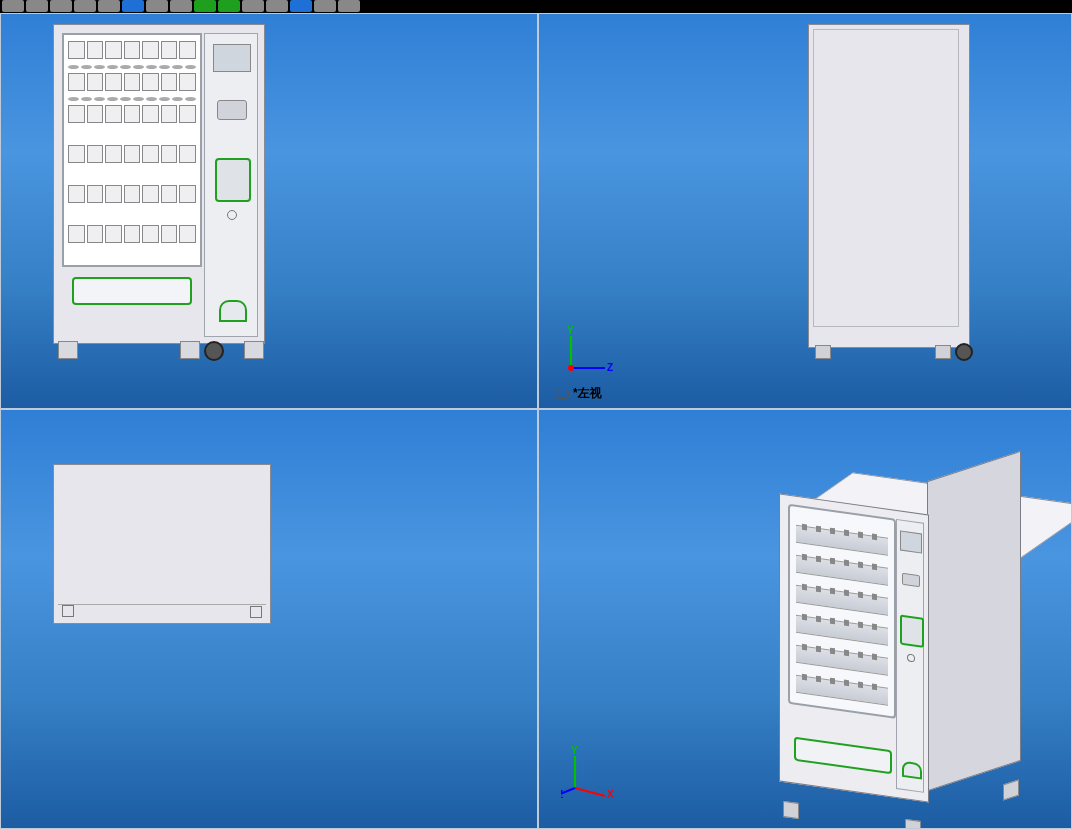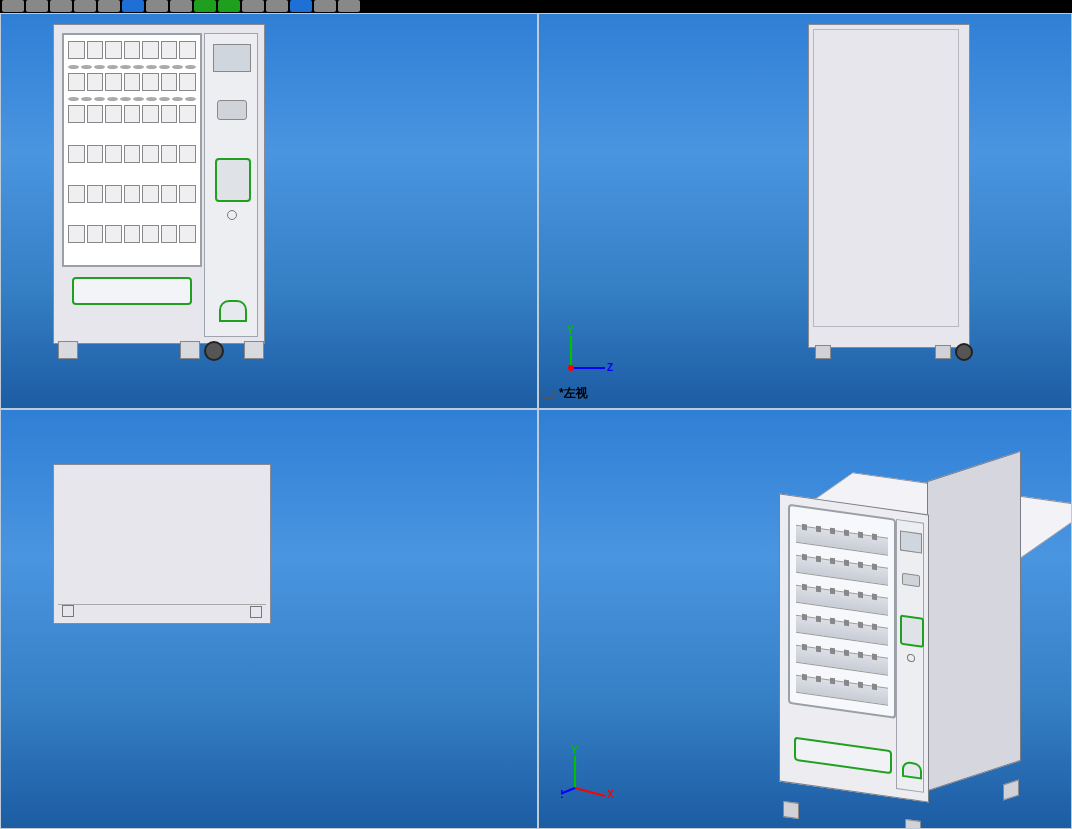--- a/index.html
+++ b/index.html
@@ -49,21 +49,21 @@
   }
   .viewport {
     position: relative;
     background: linear-gradient(to bottom, #2f7fd6 0%, #4a95e0 35%, #357fc5 70%, #1c5ca3 100%);
     border: 1px solid #c0cbd9;
     overflow: hidden;
   }
   .view-label {
     position: absolute;
     bottom: 6px;
-    left: 0;
+    left: 14px;
     font-size: 12px;
     font-weight: bold;
     color: #000;
     background: rgba(220,230,240,0.0);
     padding: 0 2px;
     display: flex;
     align-items: center;
     gap: 4px;
   }
   .link-icon {

